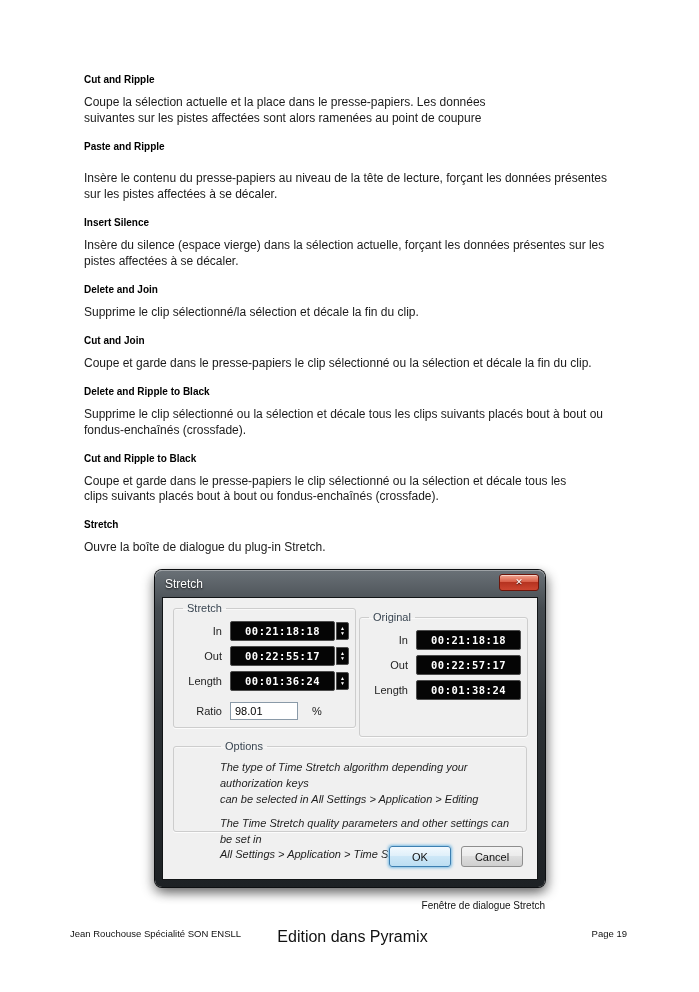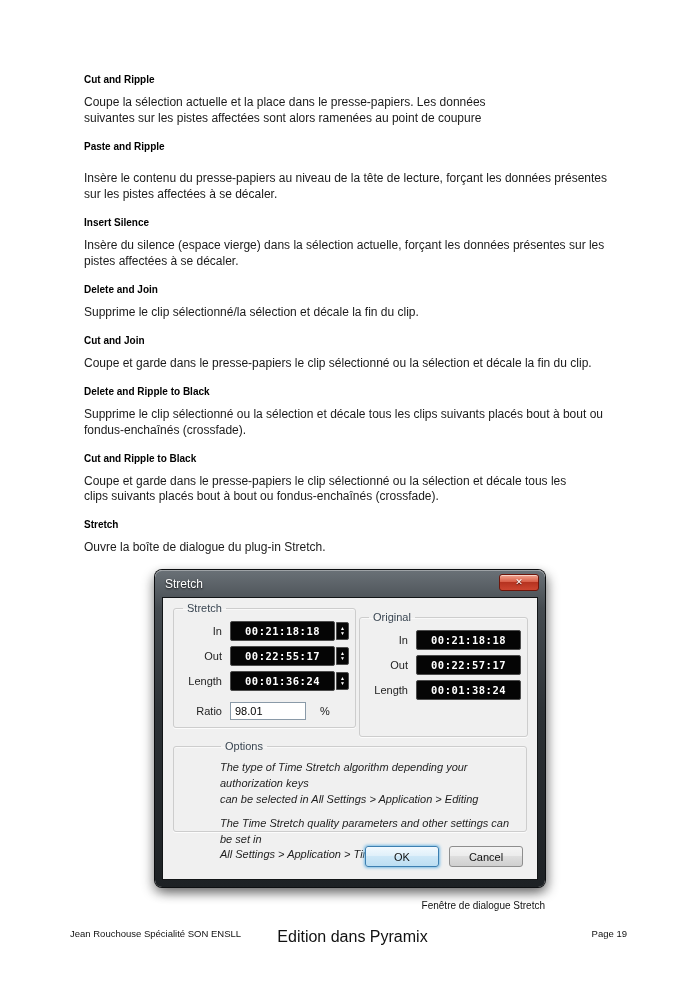--- a/index.html
+++ b/index.html
@@ -60,30 +60,30 @@
   .spinner {
     width: 13px; height: 18px; margin-left: 1px; background: #050505;
     border: 1px solid #4c4c4c; border-radius: 0 2px 2px 0;
     display: flex; flex-direction: column; align-items: center; justify-content: center;
     color: #fff; cursor: default;
   }
   .spin-arr { font-size: 5px; line-height: 5px; }
 
   .ratio-row { display: flex; align-items: center; margin-top: 11px; }
   .ratio-input {
-    width: 76px; height: 18px; font-size: 11px; padding: 1px 4px;
+    width: 68px; height: 18px; font-size: 11px; padding: 1px 4px;
     border: 1px solid #8a9aa8; background: #fff; font-family: "Liberation Sans", sans-serif;
   }
   .ratio-unit { font-size: 11px; margin-left: 14px; }
 
   .opt-para { font-size: 11px; line-height: 1.42; margin: 6px 2px 9px; white-space: pre-line; color: #1e1e1e; font-style: italic; }
 
   .btn-row { position: absolute; right: 14px; bottom: 12px; display: flex; gap: 10px; }
   .dlg-btn {
-    width: 74px; height: 21px; font-size: 11px; border-radius: 3px;
+    width: 62px; height: 21px; font-size: 11px; border-radius: 3px;
     font-family: "Liberation Sans", sans-serif; color: #111; cursor: default;
   }
   .dlg-btn.ok {
     background: linear-gradient(180deg, #f2f9fe 0%, #e0f0fa 45%, #cde7f7 50%, #bcdef2 100%);
     border: 1px solid #3c7fb1; box-shadow: 0 0 3px 1px #79bbe4;
   }
   .dlg-btn.cancel {
     background: linear-gradient(180deg, #f4f4f4 0%, #ececec 45%, #dedede 50%, #cfcfcf 100%);
     border: 1px solid #8e8e8e;
   }

